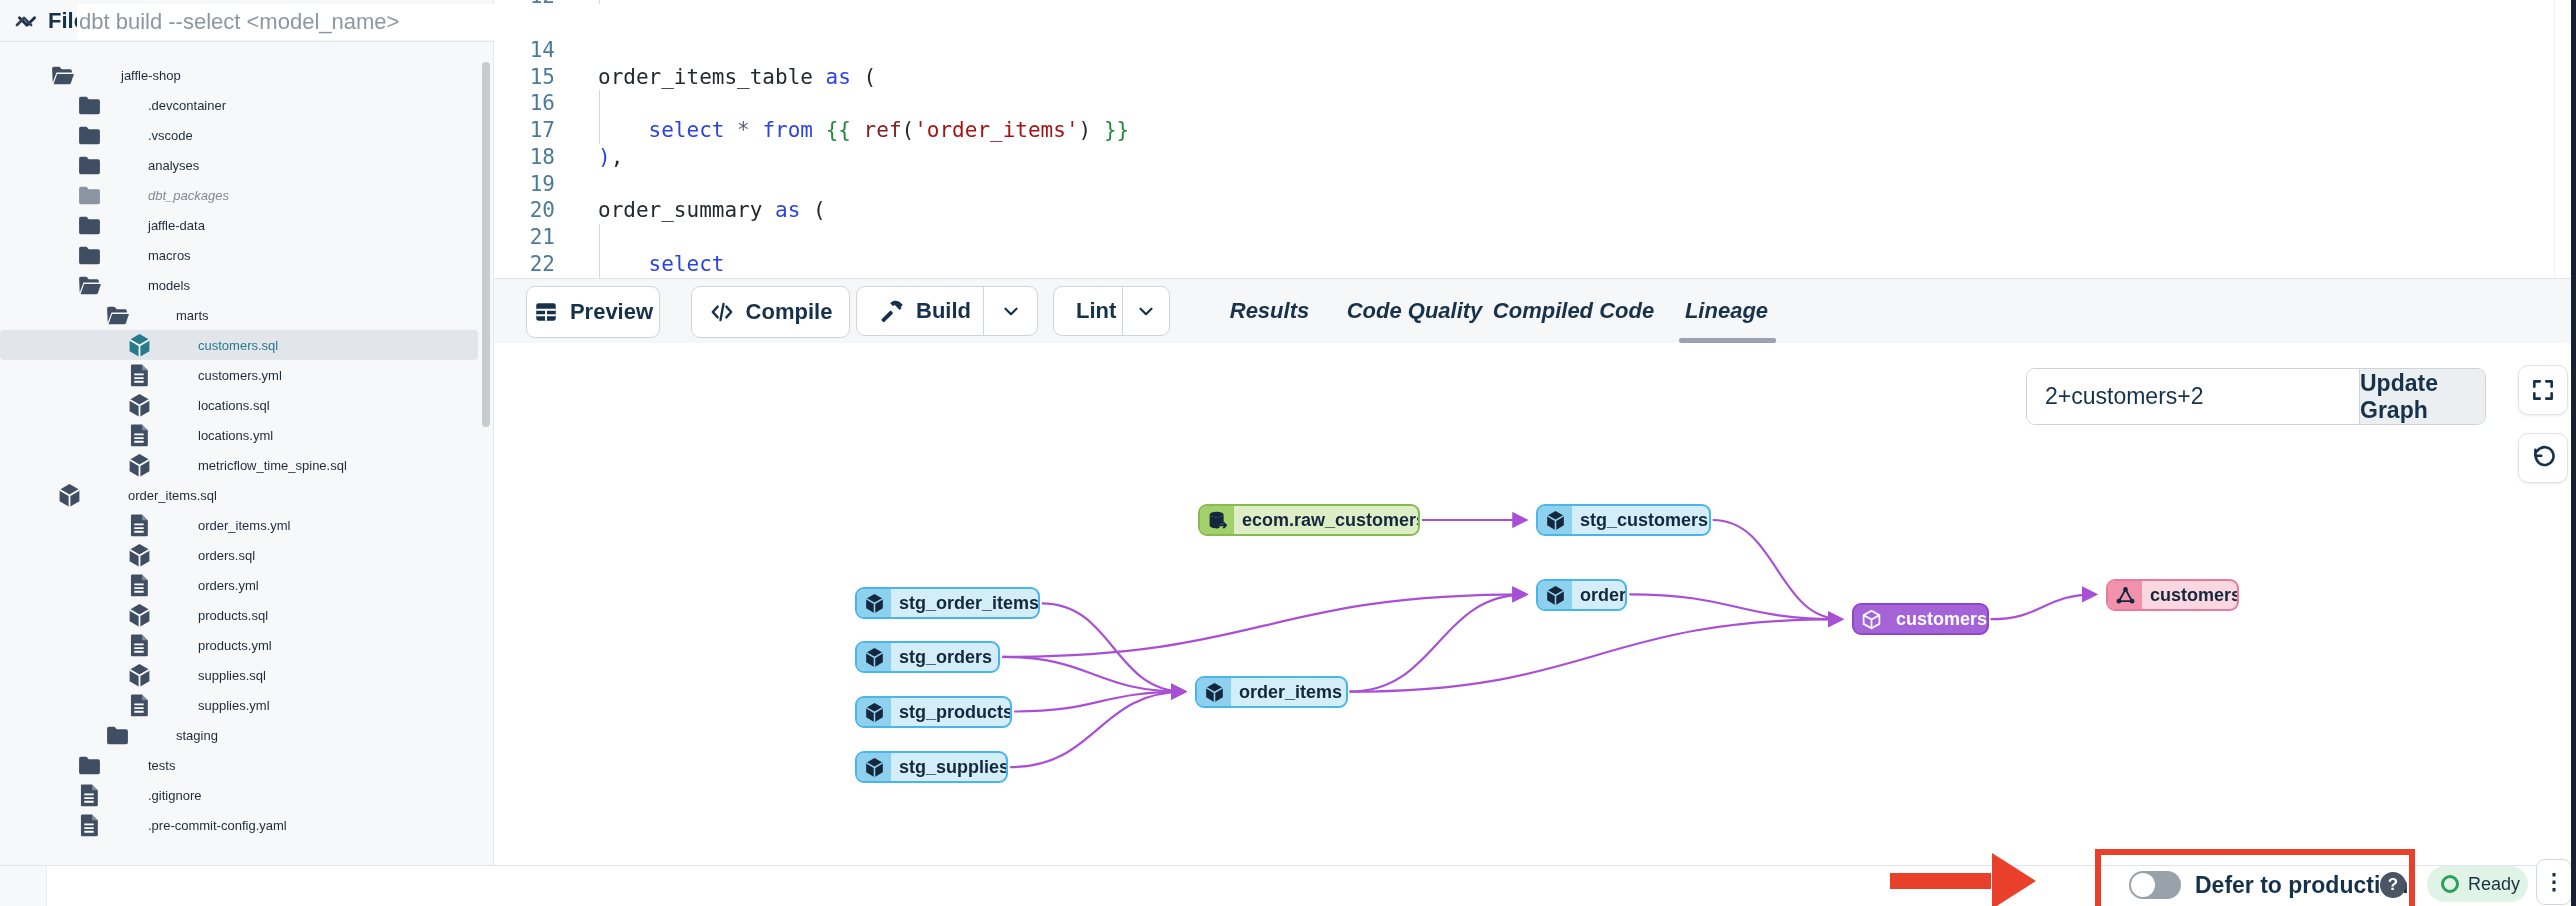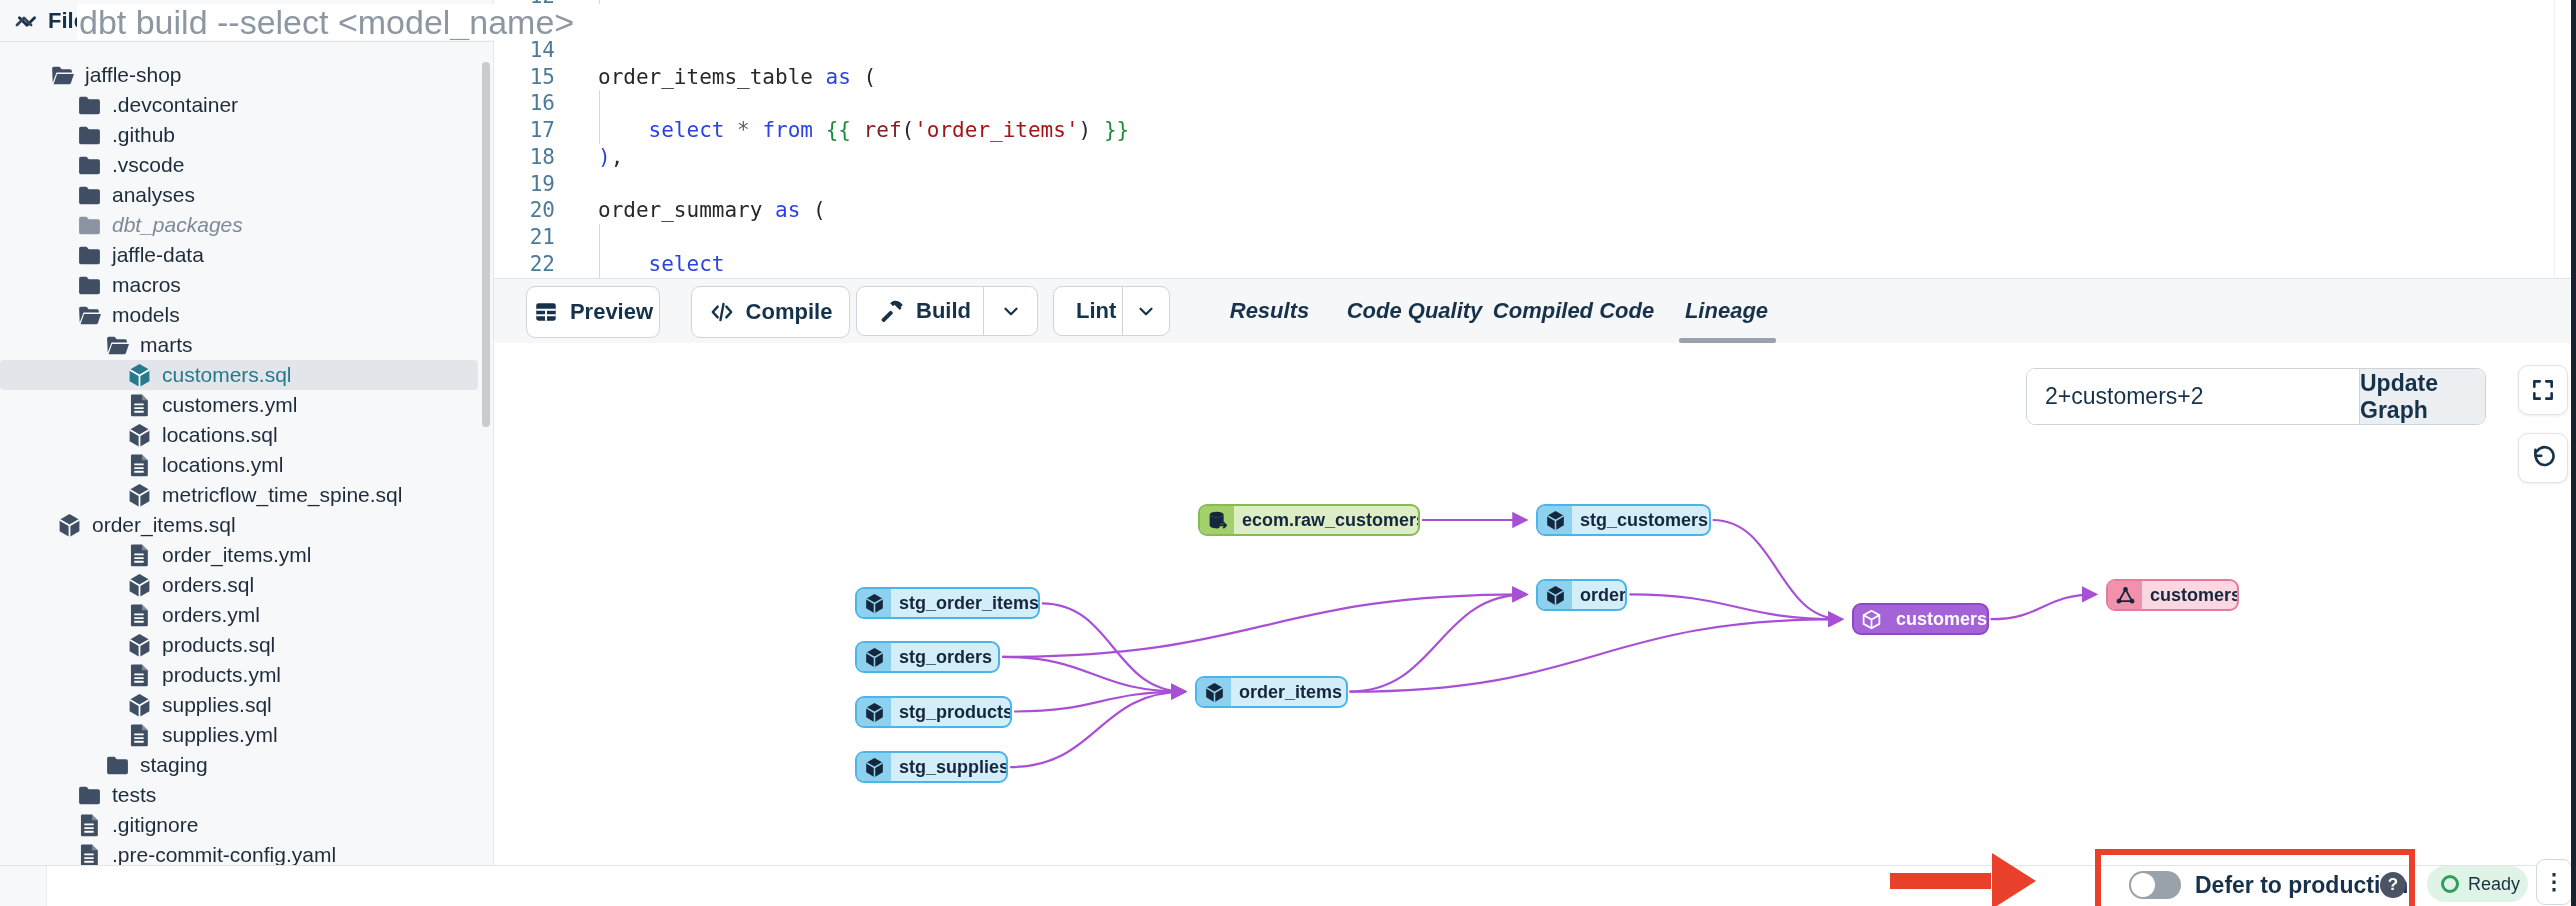--- a/index.html
+++ b/index.html
@@ -7,21 +7,21 @@
     width:2576px;height:907px;position:relative;overflow:hidden;
     background:#ffffff;font-family:"Liberation Sans",sans-serif;color:#16324a;
   }
   
   #sidebar{position:absolute;left:0;top:0;width:493px;height:865px;background:#f7f8f9;border-right:1px solid #e5e8ea;}
   #explorer-header{position:absolute;left:0;top:0;width:493px;height:41px;border-bottom:1px solid #e3e6e9;display:flex;align-items:center;}
   #explorer-header .chev{margin-left:14px;width:26px;height:26px;color:#16324a;}
   #explorer-title{font-size:22px;font-weight:700;margin-left:8px;}
   #explorer-search{position:absolute;right:14px;top:7px;width:28px;height:28px;color:#3f4e63;cursor:pointer;}
   #file-tree{position:absolute;left:0;top:60px;width:478px;}
-  .tree-row{height:30px;display:flex;align-items:center;font-size:21px;color:#1e2b3b;cursor:pointer;white-space:nowrap;}
+  .tree-row{height:30px;display:flex;align-items:center;font-size:13px;color:#1e2b3b;cursor:pointer;white-space:nowrap;gap:36px;}
   .tree-row .ticon{width:25px;height:25px;flex:0 0 25px;color:#3f4e63;margin-right:10px;display:inline-block;}
   .tree-row.muted{color:#7e8a97;font-style:italic;}
   .tree-row.muted .ticon{color:#8a94a2;}
   .tree-row.selected{background:#e2e6ea;border-radius:4px;color:#27798c;}
   .tree-row.selected .ticon{color:#27798c;}
   #side-scroll{position:absolute;left:482px;top:62px;width:8px;height:365px;background:#c7ccd1;border-radius:4px;}
   
   #editor{position:absolute;left:494px;top:0;width:2077px;height:278px;background:#fff;overflow:hidden;}
   .code-line{position:absolute;left:0;height:27px;line-height:27px;font-family:"DejaVu Sans Mono",monospace;font-size:21px;white-space:pre;}
   .code-line .num{display:inline-block;width:61px;text-align:right;color:#4c7a99;margin-right:43px;}
@@ -56,21 +56,21 @@
   .gnode.source .nicon{background:#a3d06a;color:#14273d;}
   .gnode.selected-model{background:#a563d8;border-color:#8f46c8;}
   .gnode.selected-model .nicon{background:#a563d8;color:#ffffff;}
   .gnode.selected-model .nlabel{color:#ffffff;}
   .gnode.semantic{background:#fad7e1;border-color:#e77b9b;}
   .gnode.semantic .nicon{background:#f191ac;color:#14273d;}
   
   #bottom-bar{position:absolute;left:0;top:865px;width:2576px;height:42px;background:#fff;border-top:1px solid #e1e5e9;}
   #bottom-left-pad{position:absolute;left:0;top:0;width:46px;height:42px;background:#f7f8f9;border-right:1px solid #e8eaec;}
   #collapse-chevron{position:absolute;left:12px;top:10px;width:24px;height:24px;color:#33435a;cursor:pointer;}
-  #command-input{position:absolute;left:77px;top:4px;width:1488px;height:34px;border:none;outline:none;font-size:34px;color:#16324a;font-family:"Liberation Sans",sans-serif;}
+  #command-input{position:absolute;left:77px;top:4px;width:1488px;height:34px;border:none;outline:none;font-size:22px;color:#16324a;font-family:"Liberation Sans",sans-serif;}
   #command-input::placeholder{color:#8d97a3;}
   
   #annot-arrow-shaft{position:absolute;left:1890px;top:873px;width:101px;height:16px;background:#e8402a;}
   #annot-arrow-head{position:absolute;left:1992px;top:853px;width:0;height:0;border-top:28px solid transparent;border-bottom:28px solid transparent;border-left:44px solid #e8402a;}
   #annot-box{position:absolute;left:2095px;top:849px;width:308px;height:52px;border:6px solid #e8402a;background:transparent;}
   
   #defer-toggle{position:absolute;left:2129px;top:871px;width:52px;height:28px;background:#99a1ab;border-radius:15px;cursor:pointer;}
   #defer-knob{position:absolute;left:2px;top:2px;width:24px;height:24px;background:#fff;border-radius:50%;}
   #defer-label{position:absolute;left:2195px;top:871px;height:28px;line-height:28px;font-size:23px;font-weight:600;color:#16324a;}
   #defer-help{position:absolute;left:2380px;top:872px;width:26px;height:26px;background:#4a5462;color:#fff;border-radius:50%;font-size:17px;font-weight:700;display:flex;align-items:center;justify-content:center;cursor:pointer;}
@@ -105,26 +105,20 @@
             <path fill="currentColor" d="M2 5.2A1.7 1.7 0 0 1 3.7 3.5h5.4l2.2 2.6h8A1.7 1.7 0 0 1 21 7.8V9H6.2L2.6 18.6z"></path>
             <path fill="currentColor" d="M6.8 10.5H23l-2.9 8.7a1.9 1.9 0 0 1-1.8 1.3H3.4z"></path>
           </svg></span>
         <span>jaffle-shop</span>
       </div>
       <div class="tree-row" style="padding-left: 77px;">
         <span class="ticon"><svg viewBox="0 0 24 24">
             <path fill="currentColor" d="M2 5.2A1.7 1.7 0 0 1 3.7 3.5h5.4l2.2 2.6h9A1.7 1.7 0 0 1 22 7.8v11a1.7 1.7 0 0 1-1.7 1.7H3.7A1.7 1.7 0 0 1 2 18.8z"></path>
           </svg></span>
         <span>.devcontainer</span>
-      </div>
-      <div class="tree-row" style="padding-left: 77px;">
-        <span class="ticon"><svg viewBox="0 0 24 24">
-            <path fill="currentColor" d="M2 5.2A1.7 1.7 0 0 1 3.7 3.5h5.4l2.2 2.6h9A1.7 1.7 0 0 1 22 7.8v11a1.7 1.7 0 0 1-1.7 1.7H3.7A1.7 1.7 0 0 1 2 18.8z"></path>
-          </svg></span>
-        <span>.github</span>
       </div>
       <div class="tree-row" style="padding-left: 77px;">
         <span class="ticon"><svg viewBox="0 0 24 24">
             <path fill="currentColor" d="M2 5.2A1.7 1.7 0 0 1 3.7 3.5h5.4l2.2 2.6h9A1.7 1.7 0 0 1 22 7.8v11a1.7 1.7 0 0 1-1.7 1.7H3.7A1.7 1.7 0 0 1 2 18.8z"></path>
           </svg></span>
         <span>.vscode</span>
       </div>
       <div class="tree-row" style="padding-left: 77px;">
         <span class="ticon"><svg viewBox="0 0 24 24">
             <path fill="currentColor" d="M2 5.2A1.7 1.7 0 0 1 3.7 3.5h5.4l2.2 2.6h9A1.7 1.7 0 0 1 22 7.8v11a1.7 1.7 0 0 1-1.7 1.7H3.7A1.7 1.7 0 0 1 2 18.8z"></path>

